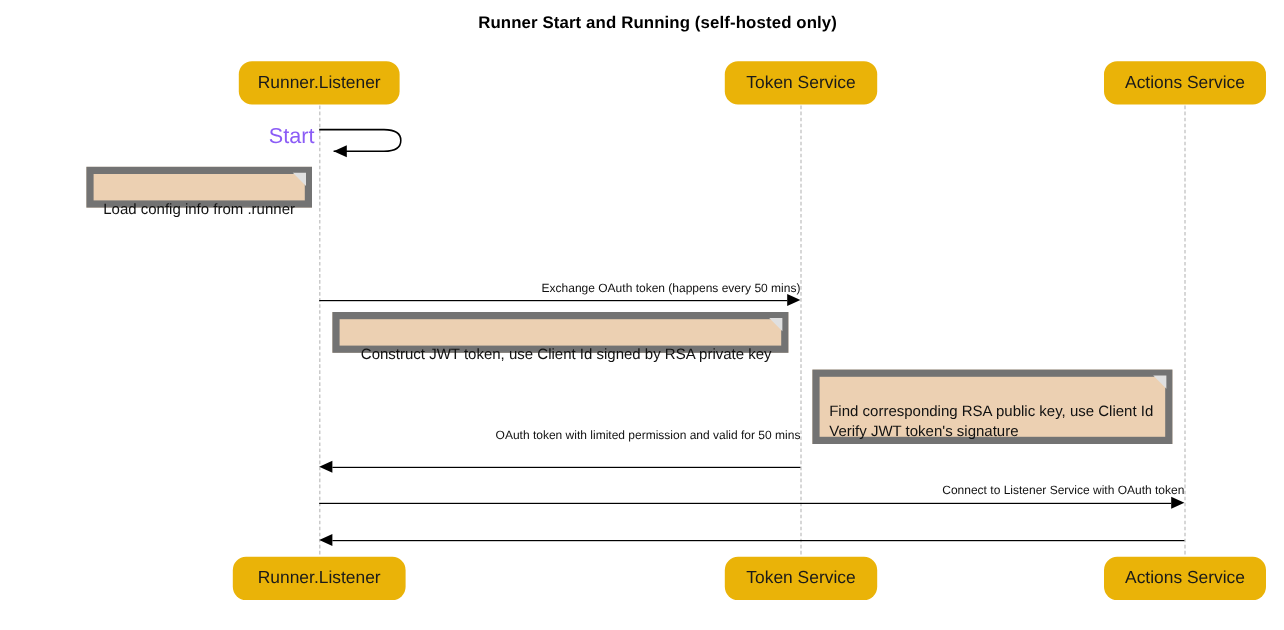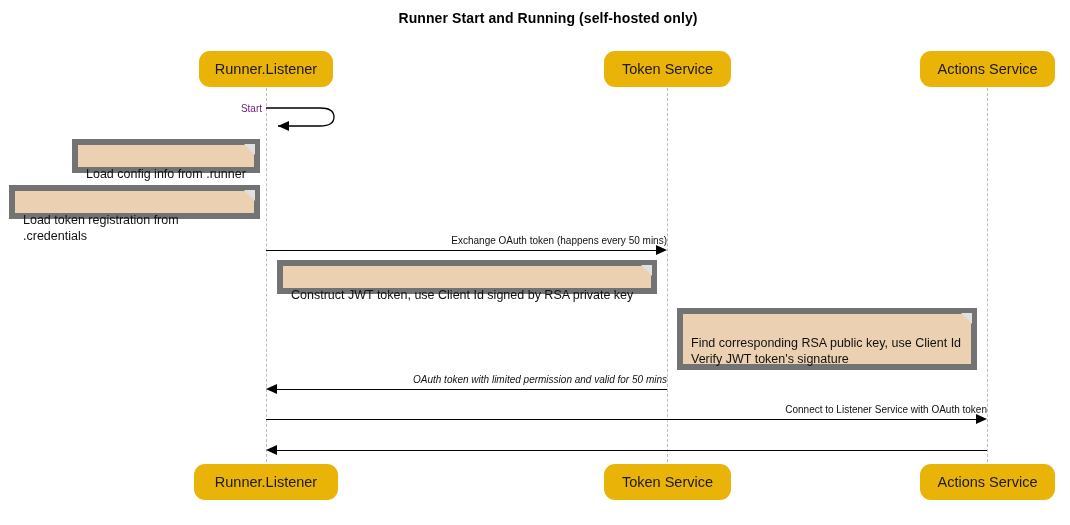--- a/index.html
+++ b/index.html
@@ -100,22 +100,22 @@
   }
   .msg-label {
     position: absolute;
     font-size: 10px;
     color: #111;
     white-space: nowrap;
     text-align: right;
   }
   .self-label {
     position: absolute;
-    font-size: 10px;
-    color: #701a75;
+    font-size: 18px;
+    color: #8b5cf6;
     white-space: nowrap;
     text-align: right;
   }
 </style>
 </head>
 <body>
 
 <div id="diagram">
 
   <div class="title">Runner Start and Running (self-hosted only)</div>
@@ -148,41 +148,37 @@
   <svg class="note-svg" width="90" height="38" style="left:264px; top:103px;">
     <path d="M 2,5 L 56,5 Q 70,5 70,14 Q 70,23 56,23 L 14,23" fill="none" stroke="#000000" stroke-width="1.3"></path>
     <polygon points="14,23 25,18 25,28" fill="#000000"></polygon>
   </svg>
 
   <div class="note" style="left:72px; top:139px; width:188px; height:34px;">
     <span>Load config info from .runner</span>
     <span class="fold"></span>
   </div>
 
-  <div class="note" style="left:9px; top:185px; width:251px; height:34px;">
-    <span>Load token registration from .credentials</span>
-    <span class="fold"></span>
-  </div>
 
   <div class="msg-label" style="left:266px; top:235px; width:401px;">Exchange OAuth token (happens every 50 mins)</div>
   <div class="msg-line" style="left:266px; top:250px; width:390px;"></div>
   <div class="arrow-right" style="left:656px; top:245px;"></div>
 
-  <div class="note" style="left:277px; top:260px; width:380px; height:34px;">
+  <div class="note" style="left:277px; top:260px; width:380px; height:34px;text-align:right;">
     <span>Construct JWT token, use Client Id signed by RSA private key</span>
     <span class="fold"></span>
   </div>
 
   <div class="note" style="left:677px; top:308px; width:300px; height:62px;">
     <span>Find corresponding RSA public key, use Client Id
 Verify JWT token's signature</span>
     <span class="fold"></span>
   </div>
 
-  <div class="msg-label" style="left:266px; top:374px; width:401px;font-style:italic;">OAuth token with limited permission and valid for 50 mins</div>
+  <div class="msg-label" style="left:266px; top:358px; width:401px;">OAuth token with limited permission and valid for 50 mins</div>
   <div class="msg-line" style="left:277px; top:389px; width:390px;"></div>
   <div class="arrow-left" style="left:266px; top:384px;"></div>
 
   <div class="msg-label" style="left:266px; top:404px; width:721px;">Connect to Listener Service with OAuth token</div>
   <div class="msg-line" style="left:266px; top:419px; width:710px;"></div>
   <div class="arrow-right" style="left:976px; top:414px;"></div>
 
   <div class="msg-line" style="left:277px; top:450px; width:710px;"></div>
   <div class="arrow-left" style="left:266px; top:445px;"></div>
 

